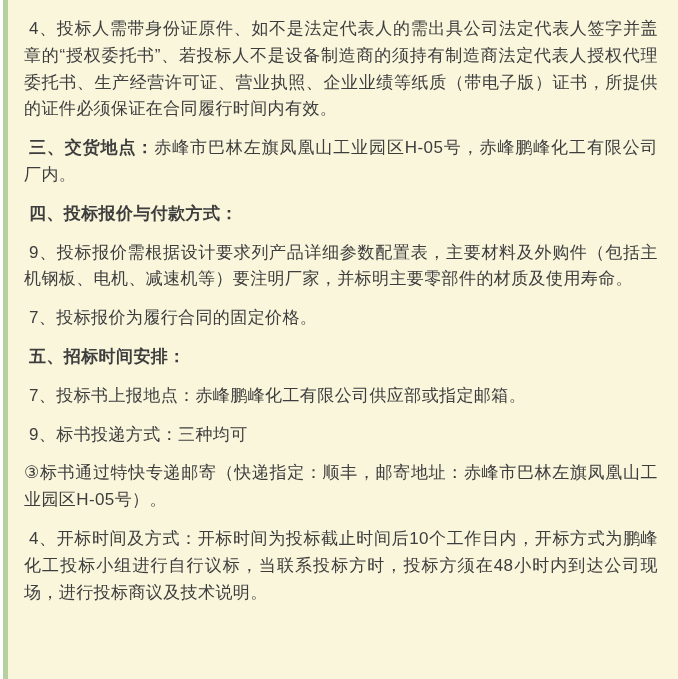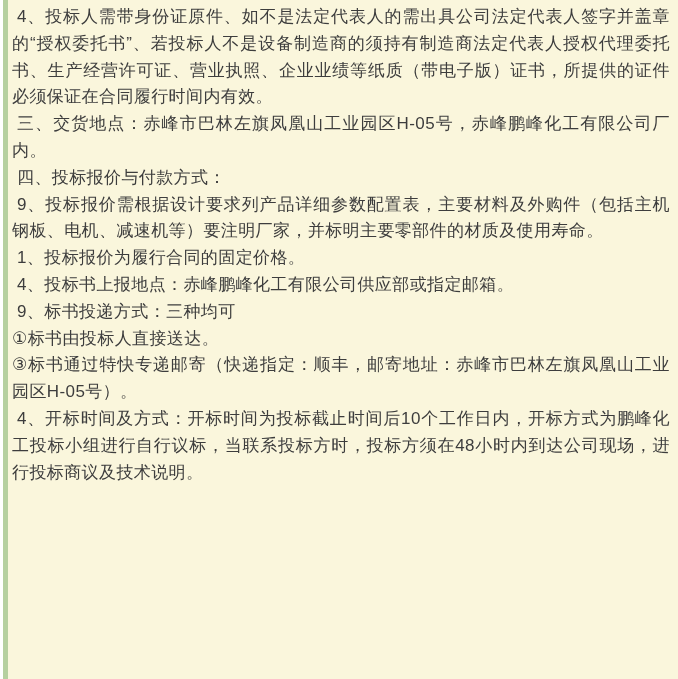--- a/index.html
+++ b/index.html
@@ -31,37 +31,37 @@
     width:662px;
     padding:4px 0 0 4px;
     box-sizing:border-box;
     color:var(--ink);
     font-size:17px;
     line-height:26.8px;
     letter-spacing:0.4px;
     text-align:justify;
   }
   .doc p{
-    margin:0;
+    margin:12px;
     padding:0;
   }
   .para{ text-indent:5px; }
   .sub{ text-indent:0; }
-  .lead{ font-weight:normal; }
+  .lead{ font-weight:bold; }
 </style>
 </head>
 <body>
 
 <div class="edge-strip"></div>
 <div class="accent-bar"></div>
 
 <div class="doc">
   <p class="para"><span class="lead"></span><span>4、投标人需带身份证原件、如不是法定代表人的需出具公司法定代表人签字并盖章的“授权委托书”、若投标人不是设备制造商的须持有制造商法定代表人授权代理委托书、生产经营许可证、营业执照、企业业绩等纸质（带电子版）证书，所提供的证件必须保证在合同履行时间内有效。</span></p>
   <p class="para"><span class="lead">三、交货地点：</span><span>赤峰市巴林左旗凤凰山工业园区H-05号，赤峰鹏峰化工有限公司厂内。</span></p>
   <p class="para"><span class="lead">四、投标报价与付款方式：</span><span></span></p>
   <p class="para"><span class="lead"></span><span>9、投标报价需根据设计要求列产品详细参数配置表，主要材料及外购件（包括主机钢板、电机、减速机等）要注明厂家，并标明主要零部件的材质及使用寿命。</span></p>
-  <p class="para"><span class="lead"></span><span>1、投标报价为履行合同的固定价格。</span></p>
-  <p class="para"><span class="lead"></span><span>4、投标书上报地点：赤峰鹏峰化工有限公司供应部或指定邮箱。</span></p>
+  <p class="para"><span class="lead"></span><span>7、投标报价为履行合同的固定价格。</span></p>
+  <p class="para"><span class="lead">五、招标时间安排：</span><span></span></p>
+  <p class="para"><span class="lead"></span><span>7、投标书上报地点：赤峰鹏峰化工有限公司供应部或指定邮箱。</span></p>
   <p class="para"><span class="lead"></span><span>9、标书投递方式：三种均可</span></p>
-  <p class="sub"><span>①标书由投标人直接送达。</span></p>
   <p class="sub"><span>③标书通过特快专递邮寄（快递指定：顺丰，邮寄地址：赤峰市巴林左旗凤凰山工业园区H-05号）。</span></p>
   <p class="para"><span class="lead"></span><span>4、开标时间及方式：开标时间为投标截止时间后10个工作日内，开标方式为鹏峰化工投标小组进行自行议标，当联系投标方时，投标方须在48小时内到达公司现场，进行投标商议及技术说明。</span></p>
 </div>
 
 </body></html>

